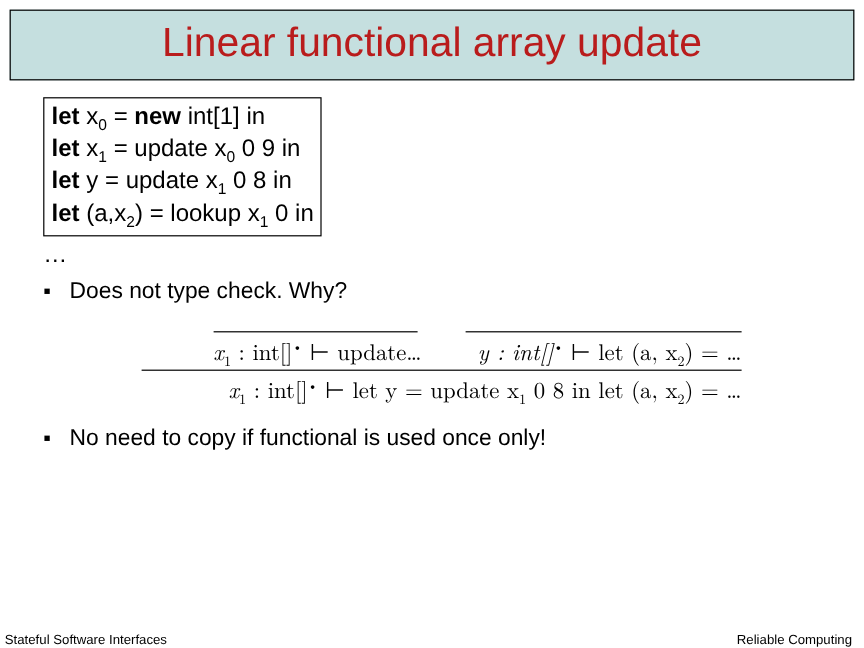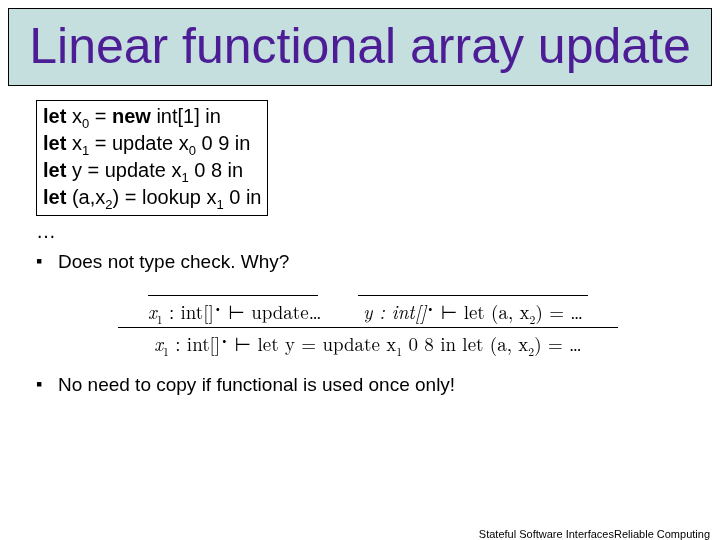--- a/index.html
+++ b/index.html
@@ -20,23 +20,23 @@
   }
   .title-box {
     background: #c5dfdf;
     border: 1px solid #000;
     margin: 8px 8px 0 8px;
     padding: 8px 10px 10px 10px;
     box-sizing: border-box;
   }
   .title-box h1 {
     margin: 0;
-    font-size: 50px;
+    font-size: 34px;
     font-weight: normal;
-    color: #4c1d95;
+    color: #b91c1c;
     text-align: center;
     font-family: Arial, Helvetica, sans-serif;
   }
   .body {
     padding: 14px 20px 0 36px;
     font-size: 20px;
     line-height: 1.35;
   }
   .code-block {
     border: 1px solid #000000;
@@ -70,21 +70,21 @@
     font-size: 20px;
     margin: 2px 0 2px 0;
   }
   .math-area {
     text-align: center;
     margin: 14px 0 14px 0;
     font-family: "Latin Modern Roman", "Computer Modern", "Times New Roman", serif;
   }
   .frac-wrap {
     display: inline-block;
-    text-align: center;
+    text-align: right;
   }
   .hline {
     border-top: 1px solid #000;
     height: 0;
     margin: 2px 0;
   }
   .judg {
     font-size: 19px;
     white-space: nowrap;
     padding: 1px 0;
@@ -92,25 +92,25 @@
   .mono { font-family: "Latin Modern Roman", "Computer Modern", "Times New Roman", serif; }
   .judg sub { font-size: 0.62em; }
   .sup-bullet {
     font-size: 0.55em;
     vertical-align: super;
     line-height: 0;
   }
   .footer {
     position: absolute;
     bottom: 8px;
-    left: 18px;
+    left: 4px;
     right: 10px;
     font-size: 11px;
     display: flex;
-    justify-content: flex-end;
+    justify-content: space-between;
   }
   .it { font-style: italic; }
 </style>
 </head>
 <body>
 
 <div class="slide">
 
   <div class="title-box">
     <h1>Linear functional array update</h1>

